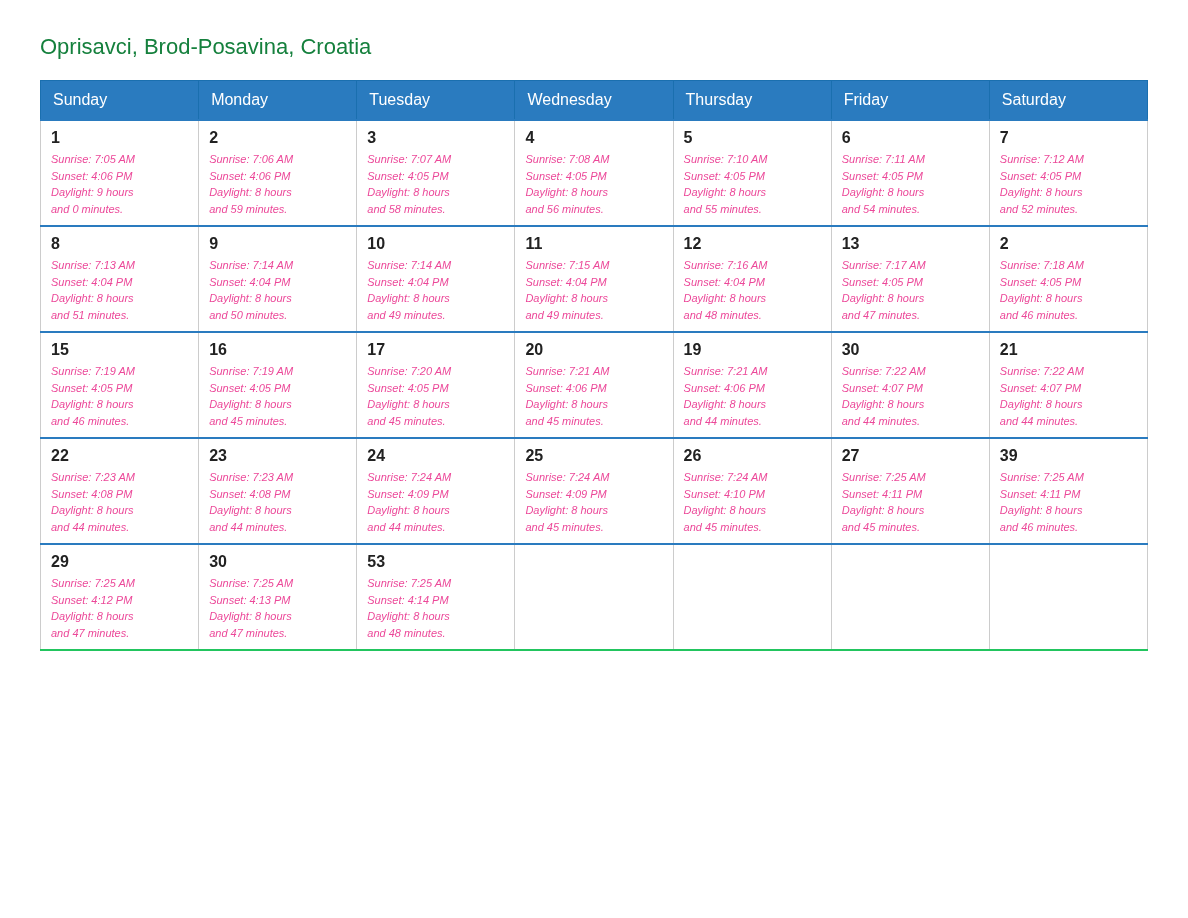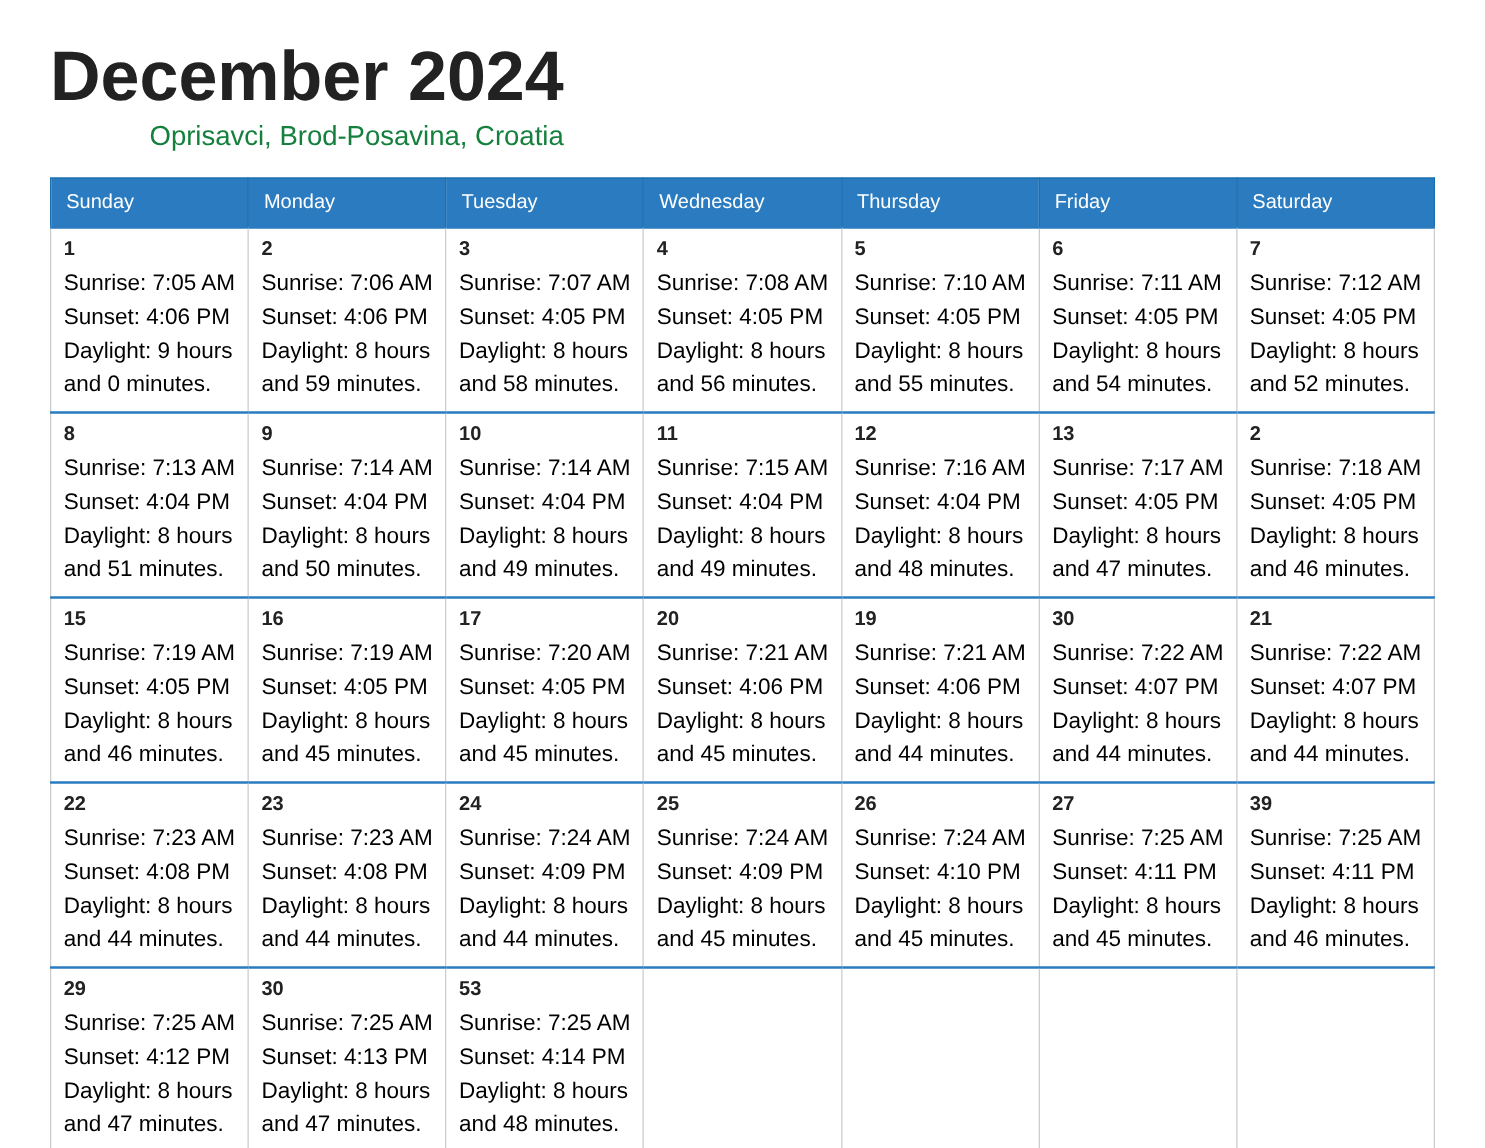--- a/index.html
+++ b/index.html
@@ -65,23 +65,24 @@
       border-bottom: none;
     }
     .day-num {
       font-size: 16px;
       font-weight: bold;
       color: #222;
       display: block;
       margin-bottom: 4px;
     }
     .day-info {
-      font-size: 18px;
-      color: #000000;
+      font-size: 11px;
+      color: #ec4899;
       line-height: 1.5;
+      font-style: italic;
     }
     .logo-wrapper {
       display: flex;
       align-items: center;
       gap: 2px;
     }
     .logo-general {
       font-size: 30px;
       font-weight: bold;
       color: #333;
@@ -100,21 +101,20 @@
     }
     .logo-block {
       line-height: 1.1;
     }
   </style>
 </head>
 <body>
 
 <div class="header">
   <div class="title-section">
-    <div class="month-title">December 2024</div>
     <div class="location-title">Oprisavci, Brod-Posavina, Croatia</div>
   </div>
 </div>
 
 <table class="calendar">
   <thead>
     <tr>
       <th>Sunday</th>
       <th>Monday</th>
       <th>Tuesday</th>

